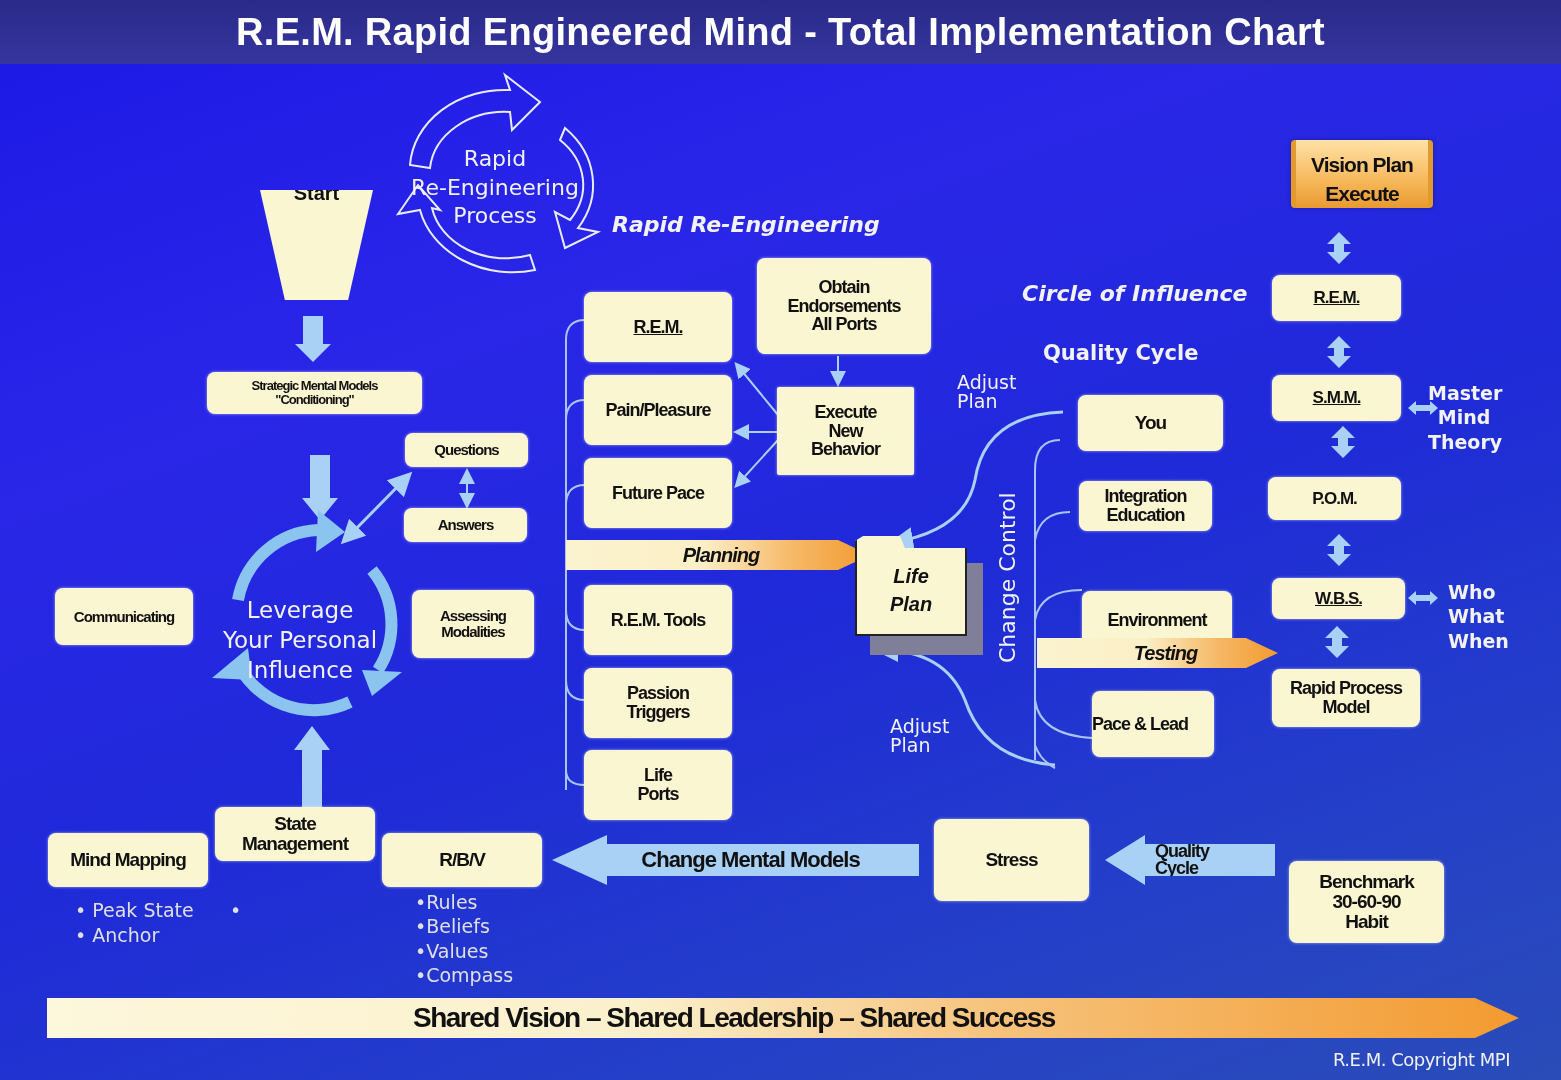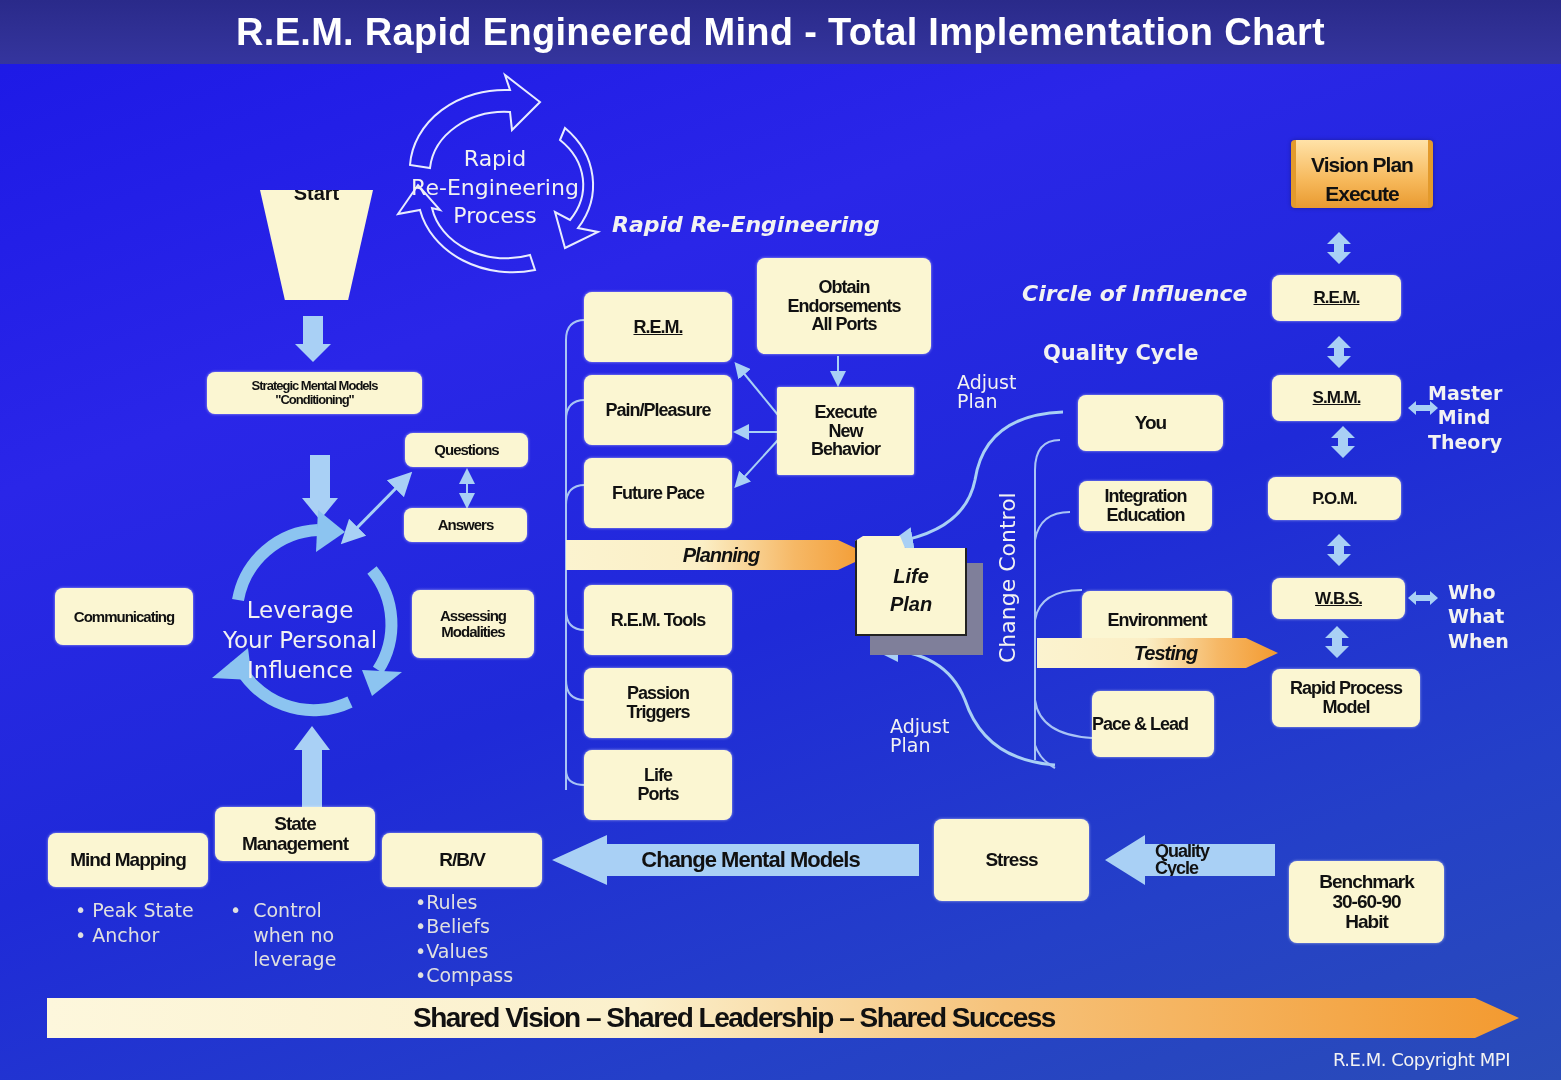--- a/index.html
+++ b/index.html
@@ -162,21 +162,20 @@
 <div class="box" style="left:48px;top:833px;width:160px;height:54px;font-size:19px;">Mind Mapping</div>
 <div class="box" style="left:215px;top:807px;width:160px;height:54px;font-size:19px;padding:0 10px;box-sizing:border-box;">State Management</div>
 <div class="box" style="left:382px;top:833px;width:160px;height:54px;font-size:19px;">R/B/V</div>
 
 <div class="bullets" style="left:75px;top:898px;">
   <div>• <span>Peak State</span></div>
   <div>• <span>Anchor</span></div>
 </div>
 <div class="bullets" style="left:230px;top:898px;display:flex;">
   <span style="margin-right:12px;">•</span>
-  <span style="white-space:normal;width:110px;display:block;">Control when no leverage</span>
 </div>
 <div class="bullets" style="left:415px;top:890px;line-height:1.28;">
   <div>•<span>Rules</span></div>
   <div>•<span>Beliefs</span></div>
   <div>•<span>Values</span></div>
   <div>•<span>Compass</span></div>
 </div>
 
 <div class="leftarrow" style="left:552px;top:835px;width:367px;height:50px;font-size:22px;">
   <span style="margin-left:30px;">Change Mental Models</span>

